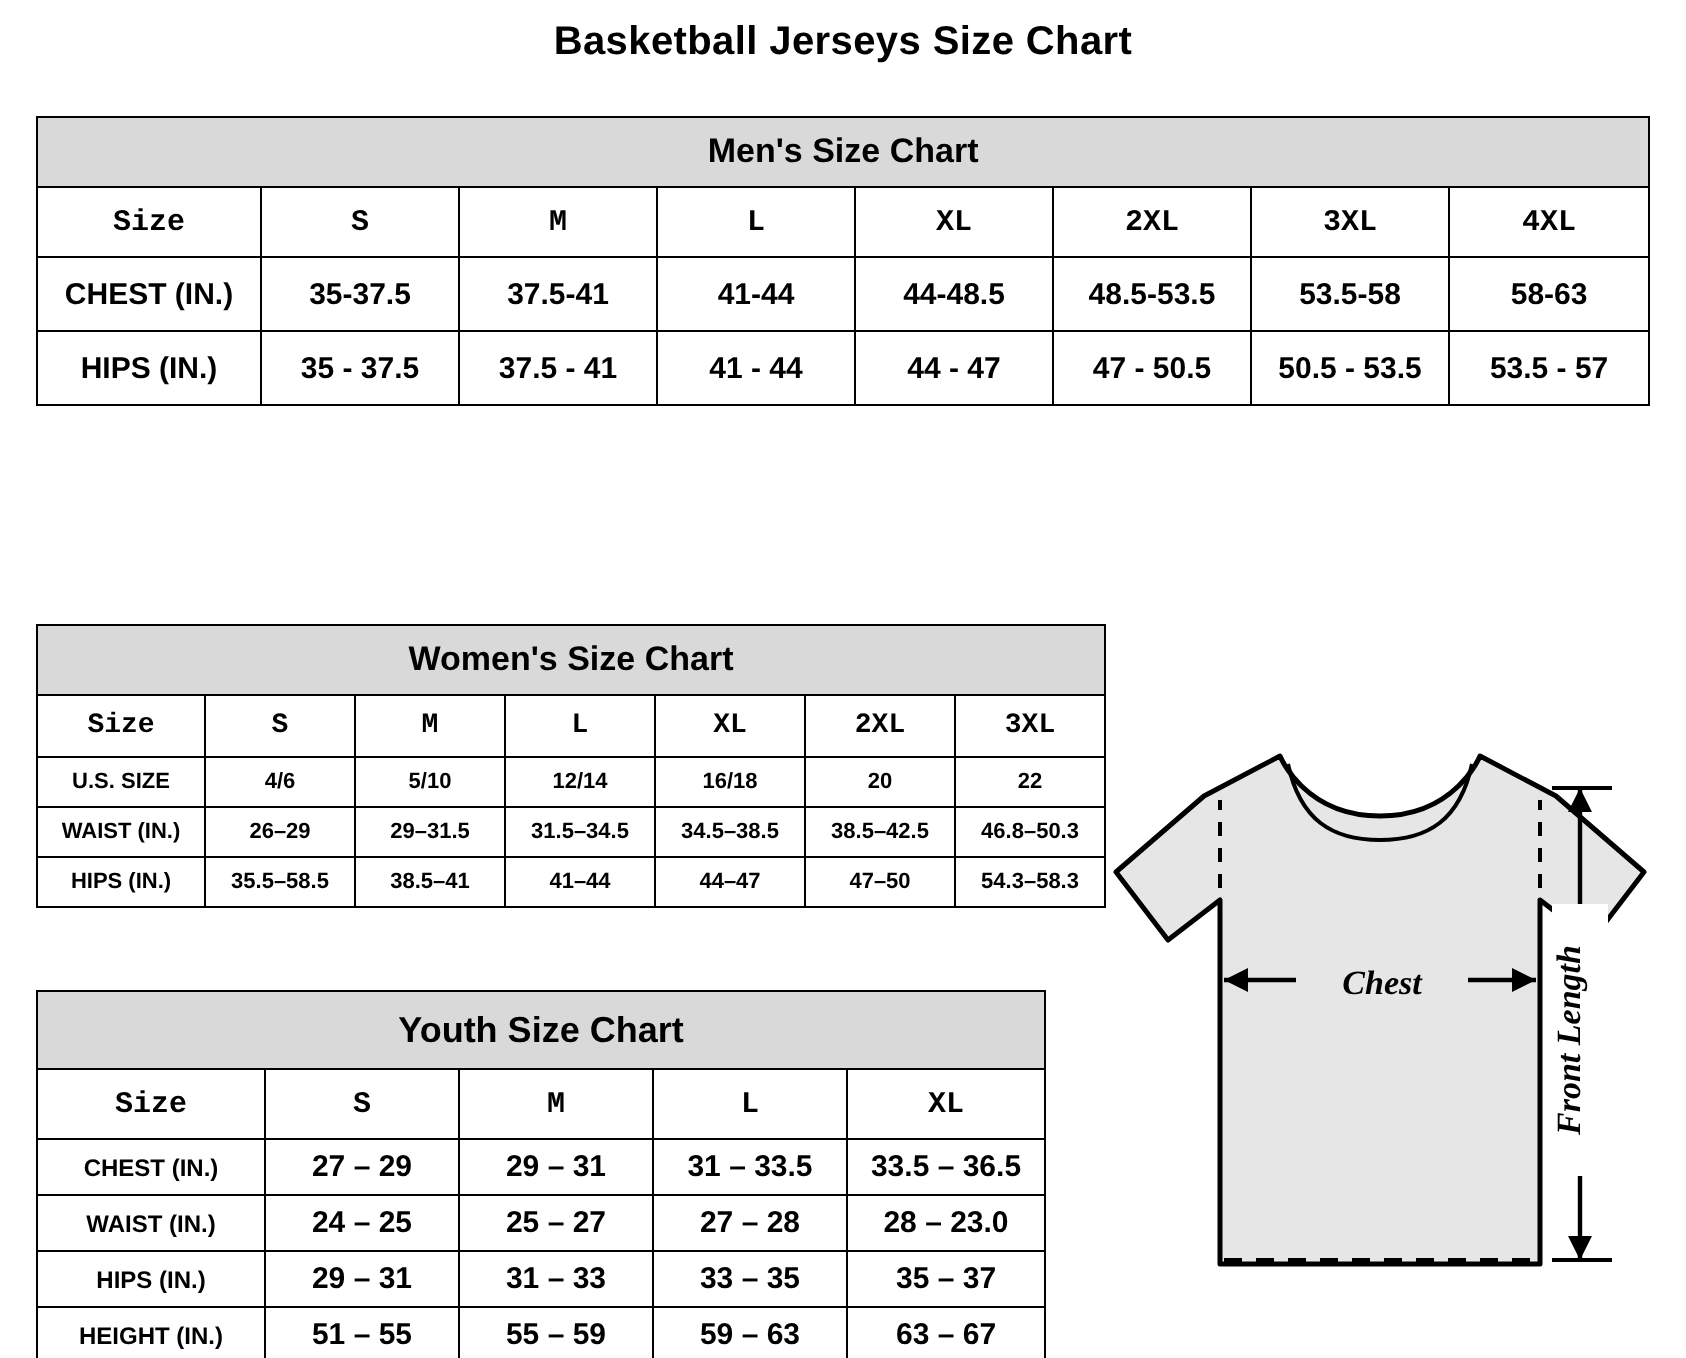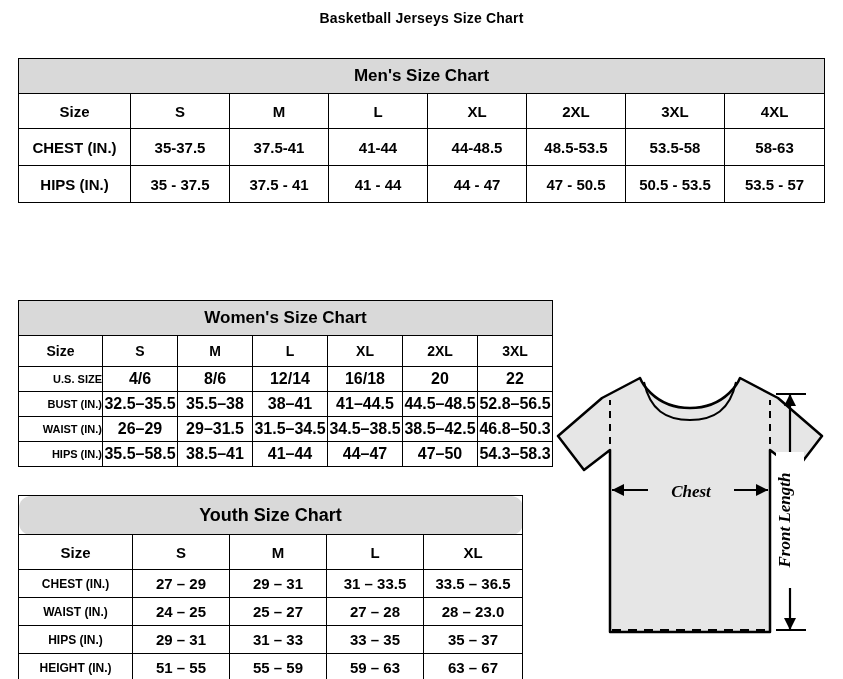--- a/index.html
+++ b/index.html
@@ -10,21 +10,21 @@
   body {
     width: 843px;
     height: 679px;
     font-family: "Liberation Sans", sans-serif;
     color: #000000;
     position: relative;
     overflow: hidden;
   }
   #page-title {
     text-align: center;
-    font-size: 14px;
+    font-size: 20px;
     font-weight: bold;
     margin: 10px 0 16px 0;
     letter-spacing: 0.2px;
   }
   .chart-wrap {
     position: absolute;
   }
   table.sz {
     border-collapse: collapse;
     table-layout: fixed;
@@ -40,52 +40,53 @@
   }
   .caption-cell {
     background: #d9d9d9 !important;
     font-size: 17px;
     font-weight: bold;
     margin-left: 19px;
   }
   .hdr-cell {
     font-size: 14px;
     font-weight: bold;
+    font-family: Liberation Mono, monospace;
   }
   .rowlabel {
     font-size: 13px;
     font-weight: bold;
   }
   .val {
     font-size: 13px;
     font-weight: bold;
   }
 
   
   #mens-chart { left: 18px; top: 58px; }
   #mens-chart table { width: 806px; }
   #mens-chart .caption-cell { height: 34px; }
   #mens-chart tr.hdr td { height: 34px; }
   #mens-chart tr.data td { height: 36px; }
   #mens-chart .val, #mens-chart .rowlabel, #mens-chart .hdr-cell { font-size: 15px; }
 
   
-  #womens-chart { left: 18px; top: 300px; }
+  #womens-chart { left: 18px; top: 312px; }
   #womens-chart table { width: 534px; }
   #womens-chart .caption-cell { height: 34px; }
   #womens-chart tr.hdr td { height: 30px; }
   #womens-chart tr.data td { height: 24px; }
   #womens-chart .hdr-cell { font-size: 14px; }
-  #womens-chart .rowlabel { font-size: 11px; text-align: right; }
-  #womens-chart .val { font-size: 16px; }
+  #womens-chart .rowlabel { font-size: 11px; }
+  #womens-chart .val { font-size: 11px; }
 
   
   #youth-chart { left: 18px; top: 495px; }
   #youth-chart table { width: 504px; }
-  #youth-chart .caption-cell { height: 38px; font-size: 18px; border-radius: 12px; }
+  #youth-chart .caption-cell { height: 38px; font-size: 18px; }
   #youth-chart tr.hdr td { height: 34px; }
   #youth-chart tr.data td { height: 27px; }
   #youth-chart .hdr-cell { font-size: 15px; }
   #youth-chart .rowlabel { font-size: 12px; }
   #youth-chart .val { font-size: 15px; }
 
   
   #shirt-diagram {
     left: 540px;
     top: 364px;
@@ -176,34 +177,25 @@
         <td class="hdr-cell">S</td>
         <td class="hdr-cell">M</td>
         <td class="hdr-cell">L</td>
         <td class="hdr-cell">XL</td>
         <td class="hdr-cell">2XL</td>
         <td class="hdr-cell">3XL</td>
       </tr>
       <tr class="data">
         <td class="rowlabel">U.S. SIZE</td>
         <td class="val">4/6</td>
-        <td class="val">8/6</td>
+        <td class="val">5/10</td>
         <td class="val">12/14</td>
         <td class="val">16/18</td>
         <td class="val">20</td>
         <td class="val">22</td>
-      </tr>
-      <tr class="data">
-        <td class="rowlabel">BUST  (IN.)</td>
-        <td class="val">32.5–35.5</td>
-        <td class="val">35.5–38</td>
-        <td class="val">38–41</td>
-        <td class="val">41–44.5</td>
-        <td class="val">44.5–48.5</td>
-        <td class="val">52.8–56.5</td>
       </tr>
       <tr class="data">
         <td class="rowlabel">WAIST  (IN.)</td>
         <td class="val">26–29</td>
         <td class="val">29–31.5</td>
         <td class="val">31.5–34.5</td>
         <td class="val">34.5–38.5</td>
         <td class="val">38.5–42.5</td>
         <td class="val">46.8–50.3</td>
       </tr>

